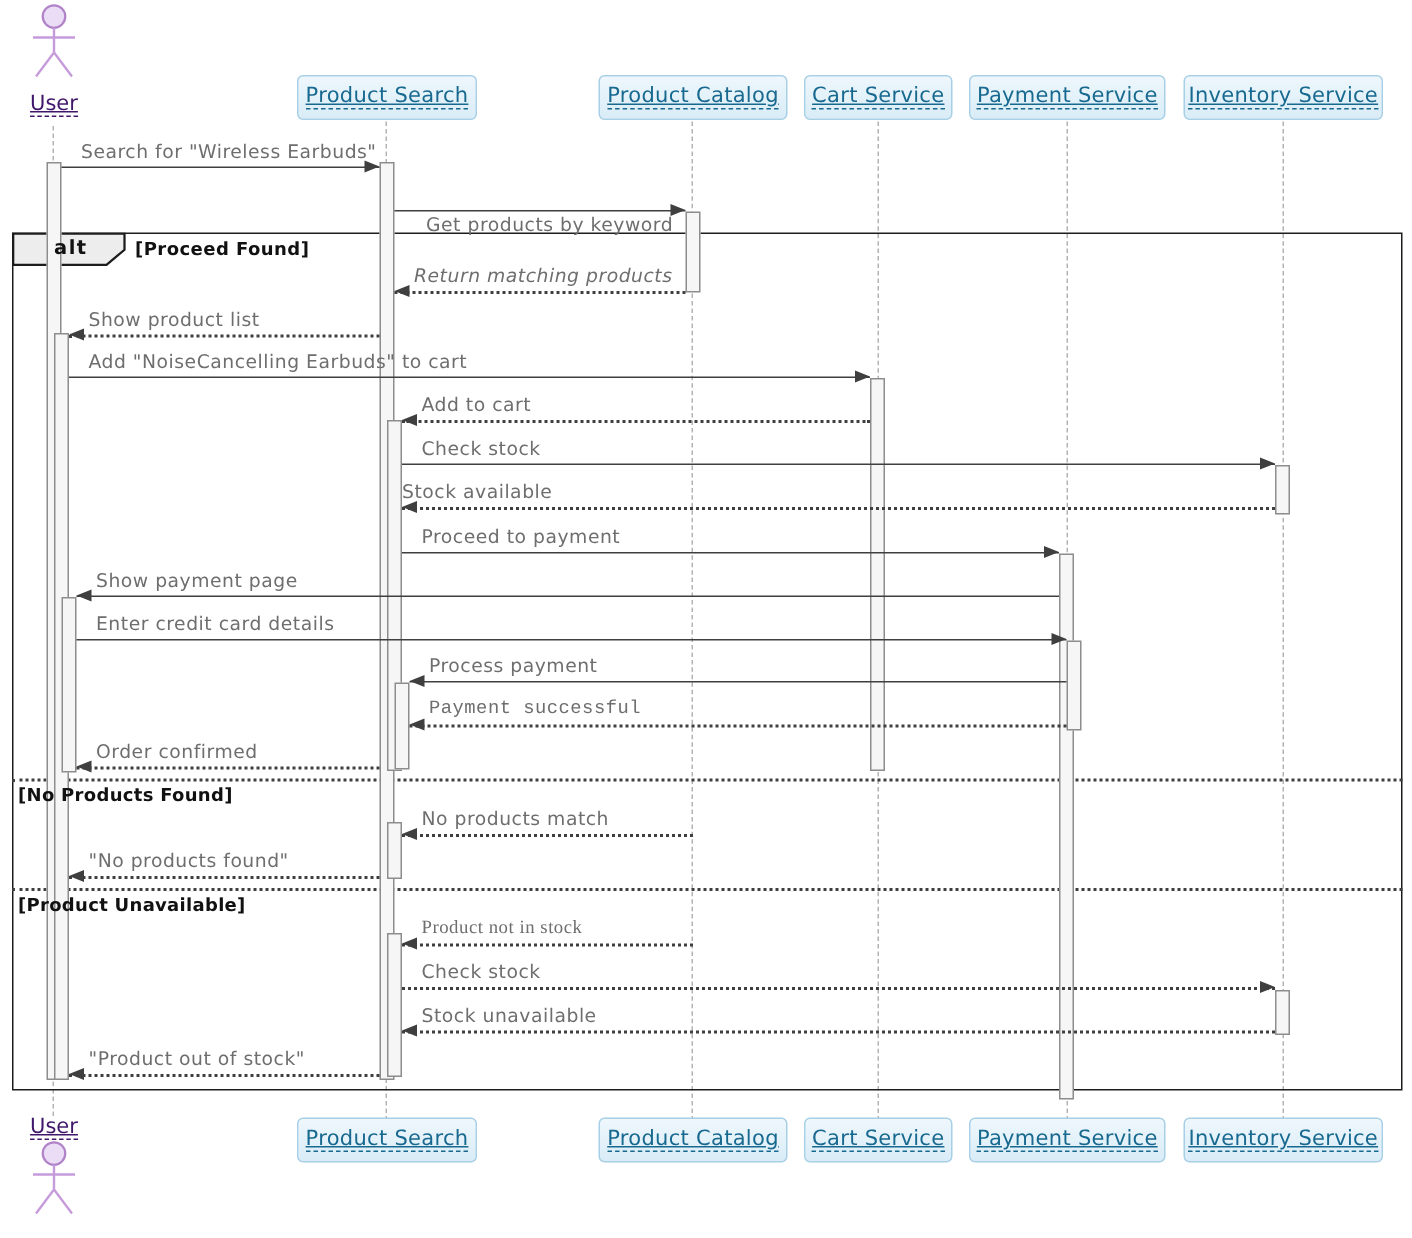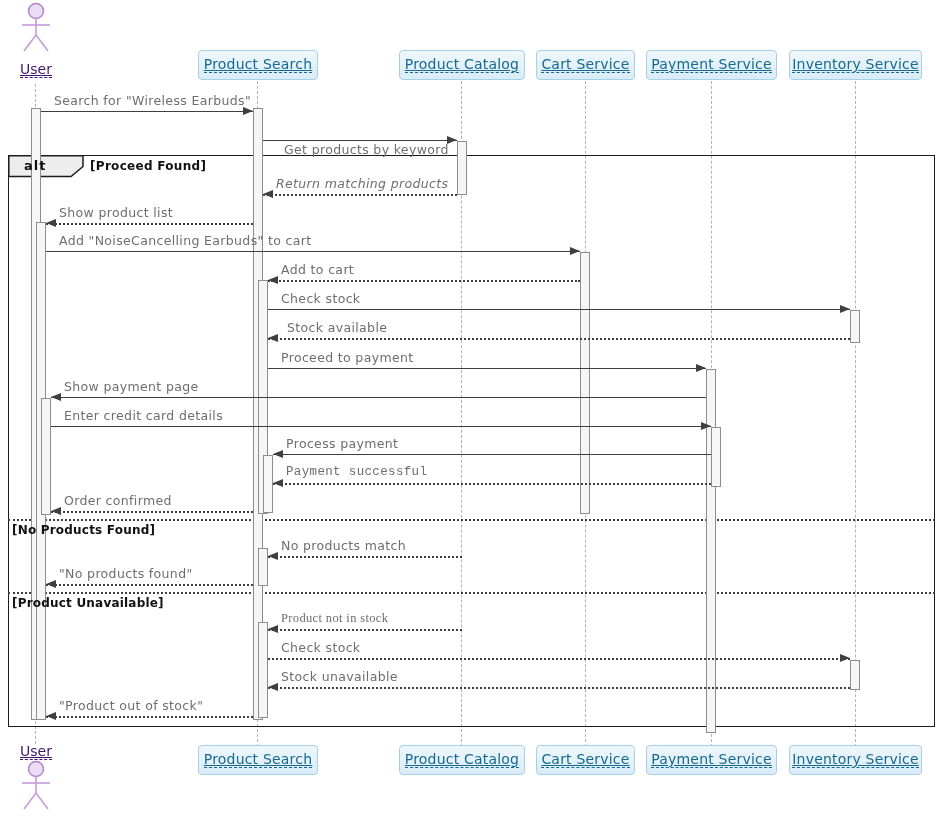--- a/index.html
+++ b/index.html
@@ -69,21 +69,21 @@
     <div class="lifeline" style="left: 35px; top: 84px; height: 660px;"></div>
     <div class="lifeline" style="left: 257px; top: 81px; height: 666px;"></div>
     <div class="lifeline" style="left: 461px; top: 81px; height: 666px;"></div>
     <div class="lifeline" style="left: 584.5px; top: 81px; height: 666px;"></div>
     <div class="lifeline" style="left: 710.5px; top: 81px; height: 666px;"></div>
     <div class="lifeline" style="left: 854.5px; top: 81px; height: 666px;"></div>
     <div class="frame" style="left: 8px; top: 155px; width: 927px; height: 572px;"></div>
     <div class="pent" style="left: 8px; top: 155px;"><svg width="78" height="23" xmlns="http://www.w3.org/2000/svg">
         <path d="M0.8,0.8 H75 V11.5 L63,21.5 H0.8 Z" fill="#EDEDED" stroke="#1C1C1C" stroke-width="1.5"></path>
       </svg></div>
-    <div class="alt-op" style="left: 24px; top: 158px; text-align: center;">alt</div>
+    <div class="alt-op" style="left: 36px; top: 158px; text-align: center;">alt</div>
     <div class="guard" style="left: 90px; top: 159px;">[Proceed Found]</div>
     <div class="divider" style="left: 8px; top: 519px; width: 927px;"></div>
     <div class="divider-label" style="left: 12px; top: 523px;">[No Products Found]</div>
     <div class="divider" style="left: 8px; top: 592px; width: 927px;"></div>
     <div class="divider-label" style="left: 12px; top: 596px;">[Product Unavailable]</div>
     <div class="act" style="left: 31px; top: 108px; height: 612px;"></div>
     <div class="act" style="left: 36px; top: 222px; height: 498px;"></div>
     <div class="act" style="left: 41px; top: 398px; height: 117px;"></div>
     <div class="act" style="left: 253px; top: 108px; height: 612px;"></div>
     <div class="act" style="left: 258px; top: 280px; height: 234px;"></div>
@@ -112,21 +112,21 @@
     <div class="ah r" style="left: 570px; top: 247px;"></div>
     <div class="msg-label" style="left: 59px; top: 233px;">Add "NoiseCancelling Earbuds" to cart</div>
     <div class="msg-line dotted" style="left: 268px; top: 280px; width: 312px;"></div>
     <div class="ah l" style="left: 268px; top: 276px;"></div>
     <div class="msg-label" style="left: 281px; top: 262px;">Add to cart</div>
     <div class="msg-line solid" style="left: 268px; top: 309px; width: 582px;"></div>
     <div class="ah r" style="left: 840px; top: 305px;"></div>
     <div class="msg-label" style="left: 281px; top: 291px;">Check stock</div>
     <div class="msg-line dotted" style="left: 268px; top: 338px; width: 582px;"></div>
     <div class="ah l" style="left: 268px; top: 334px;"></div>
-    <div class="msg-label" style="left: 287px; top: 320px;">Stock available</div>
+    <div class="msg-label" style="left: 268px; top: 320px;">Stock available</div>
     <div class="msg-line solid" style="left: 268px; top: 368px; width: 438px;"></div>
     <div class="ah r" style="left: 696px; top: 364px;"></div>
     <div class="msg-label" style="left: 281px; top: 350px;">Proceed to payment</div>
     <div class="msg-line solid" style="left: 51px; top: 397px; width: 655px;"></div>
     <div class="ah l" style="left: 51px; top: 393px;"></div>
     <div class="msg-label" style="left: 64px; top: 379px;">Show payment page</div>
     <div class="msg-line solid" style="left: 51px; top: 426px; width: 660px;"></div>
     <div class="ah r" style="left: 701px; top: 422px;"></div>
     <div class="msg-label" style="left: 64px; top: 408px;">Enter credit card details</div>
     <div class="msg-line solid" style="left: 273px; top: 454px; width: 438px;"></div>

